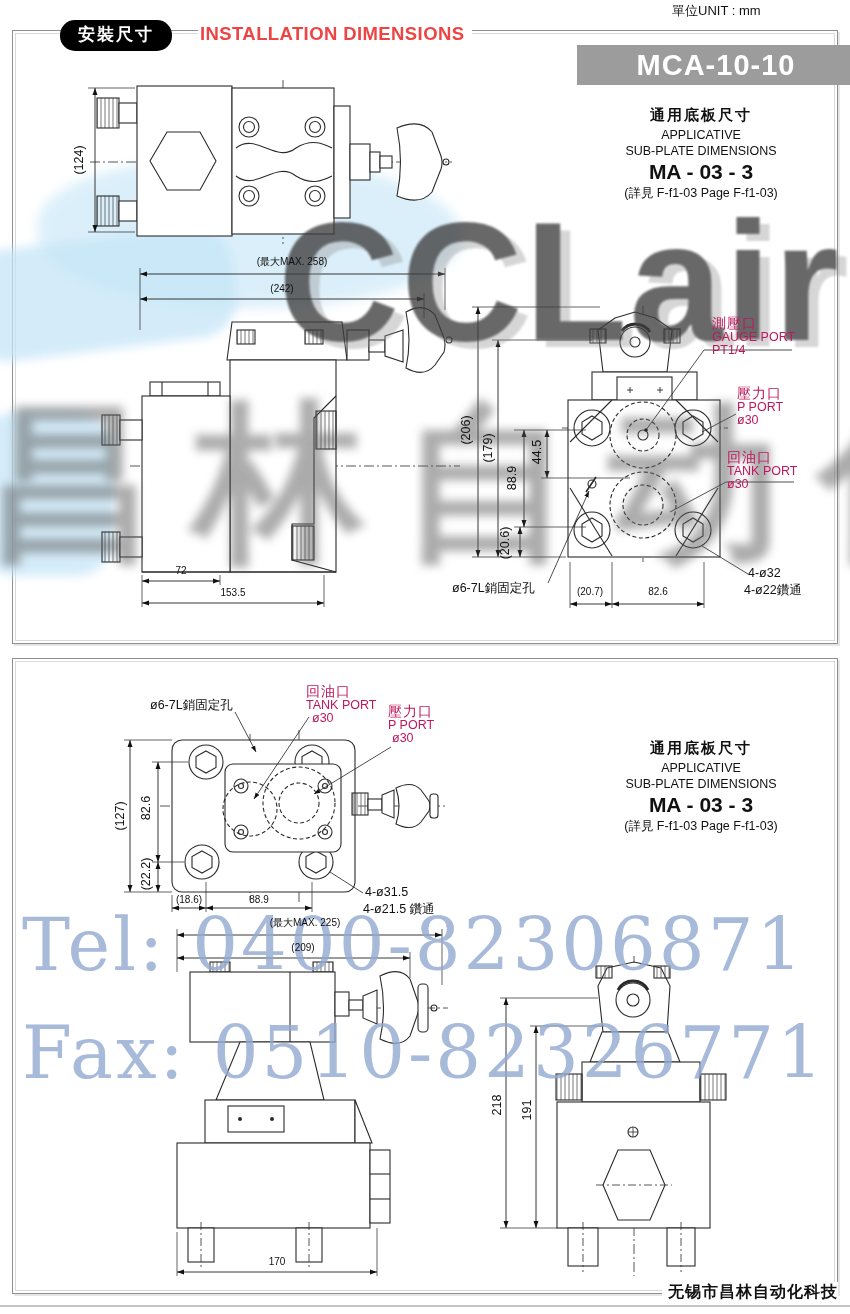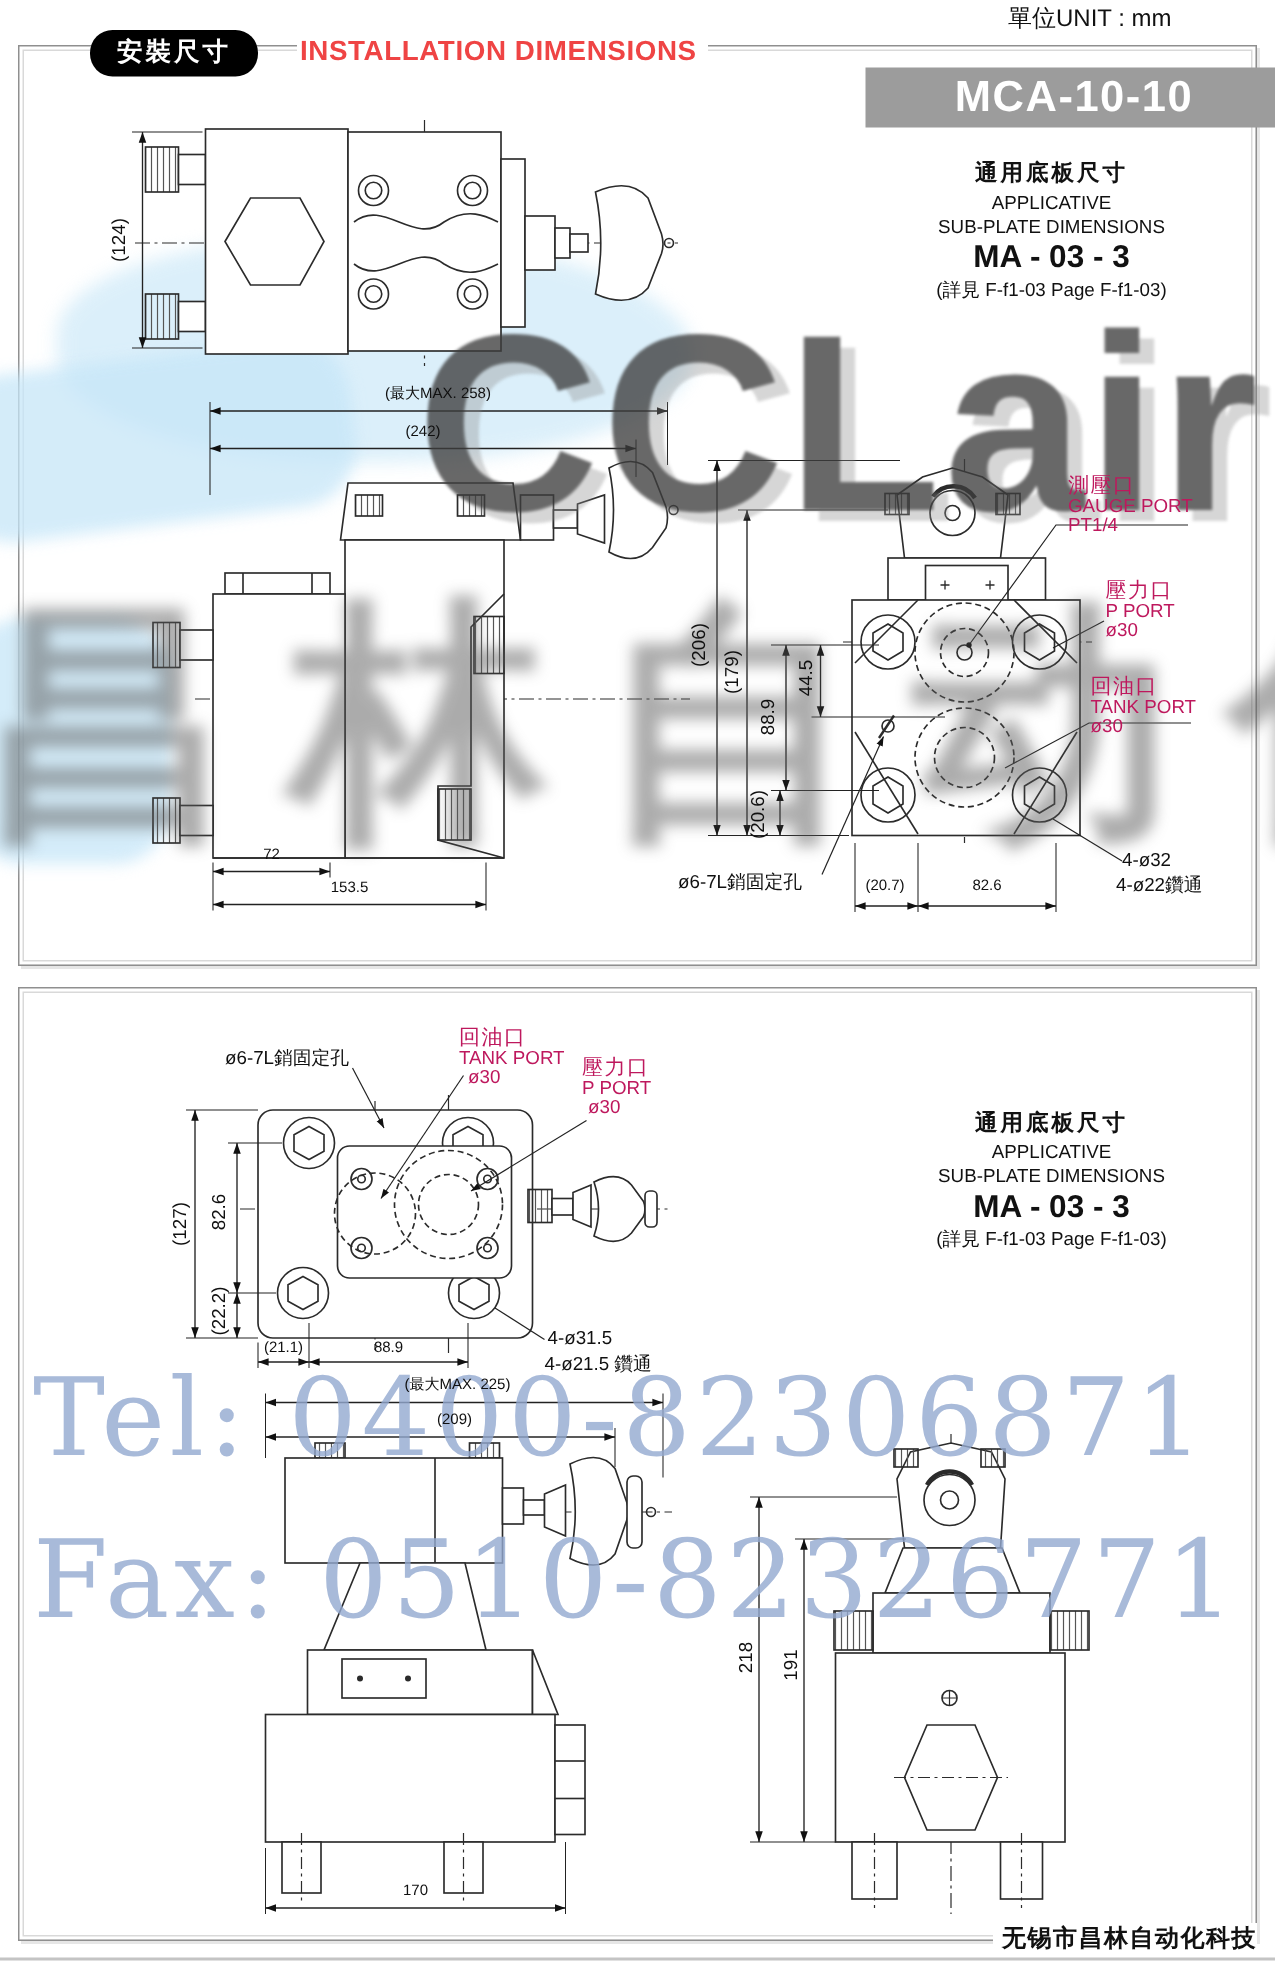--- a/index.html
+++ b/index.html
@@ -9,21 +9,21 @@
   .panel{position:absolute;left:12px;width:824px;border:1px solid #8f8f8f;
          box-shadow: inset 0 0 0 2px #ffffff, inset 0 0 0 3px #d9d9d9, 2px 2px 0 #e6e6e6;
          background:transparent;z-index:1;}
   .p1{top:30px;height:612px;}
   .p2{top:658px;height:634px;}
   
   .badge{position:absolute;left:60px;top:20px;background:#000;color:#fff;font-weight:bold;
          font-size:17px;padding:3px 18px 5px;border-radius:15px;z-index:8;letter-spacing:2px;}
   .ptitle{position:absolute;left:198px;top:23px;font-size:18.5px;font-weight:bold;color:#ef4444;
           letter-spacing:.4px;background:#fff;padding:0 8px 2px 2px;z-index:8;}
-  .unit{position:absolute;left:672px;top:2px;font-size:16px;z-index:8;}
+  .unit{position:absolute;left:672px;top:2px;font-size:13px;z-index:8;}
   
   .banner{position:absolute;left:577px;width:278px;height:40px;background:#9c9c9c;color:#fff;
           font-weight:bold;font-size:29px;text-align:center;line-height:40px;z-index:6;letter-spacing:1px;}
   .b1{top:45px;} .b2{top:678px;}
   .subplate{position:absolute;left:576px;width:250px;text-align:center;z-index:6;}
   .sp1{top:106px;} .sp2{top:739px;}
   .subplate .cn{font-size:15px;font-weight:bold;letter-spacing:2px;margin-bottom:3px;}
   .subplate .en{font-size:12.5px;line-height:1.25;}
   .subplate .mdl{font-size:21px;font-weight:bold;margin-top:1px;}
   .subplate .ref{font-size:12.5px;margin-top:1px;}
@@ -410,21 +410,21 @@
     <div class="enl" style="padding-left:6px">ø30</div>
   </div>
   <div class="plbl" style="left:388px;top:704px">
     <div class="cnl">壓力口</div>
     <div class="enl">P PORT</div>
     <div class="enl" style="padding-left:4px">ø30</div>
   </div>
   <div class="dimr" style="left:120px;top:816px">(127)</div>
   <div class="dimr" style="left:146px;top:808px">82.6</div>
   <div class="dimr" style="left:146px;top:874px">(22.2)</div>
-  <div class="dim" style="left:189px;top:899px">(21.1)</div>
+  <div class="dim" style="left:189px;top:899px">(18.6)</div>
   <div class="dim" style="left:259px;top:899px">88.9</div>
   <div class="lbl" style="left:365px;top:885px">4-ø31.5</div>
   <div class="lbl" style="left:363px;top:901px">4-ø21.5 鑽通</div>
   <div class="dim" style="left:305px;top:923px">(最大MAX. 225)</div>
   <div class="dim" style="left:303px;top:947px">(209)</div>
   <div class="dimr" style="left:497px;top:1105px">218</div>
   <div class="dimr" style="left:527px;top:1110px">191</div>
   <div class="dim" style="left:277px;top:1261px">170</div>
 
   <div class="company">无锡市昌林自动化科技</div>

